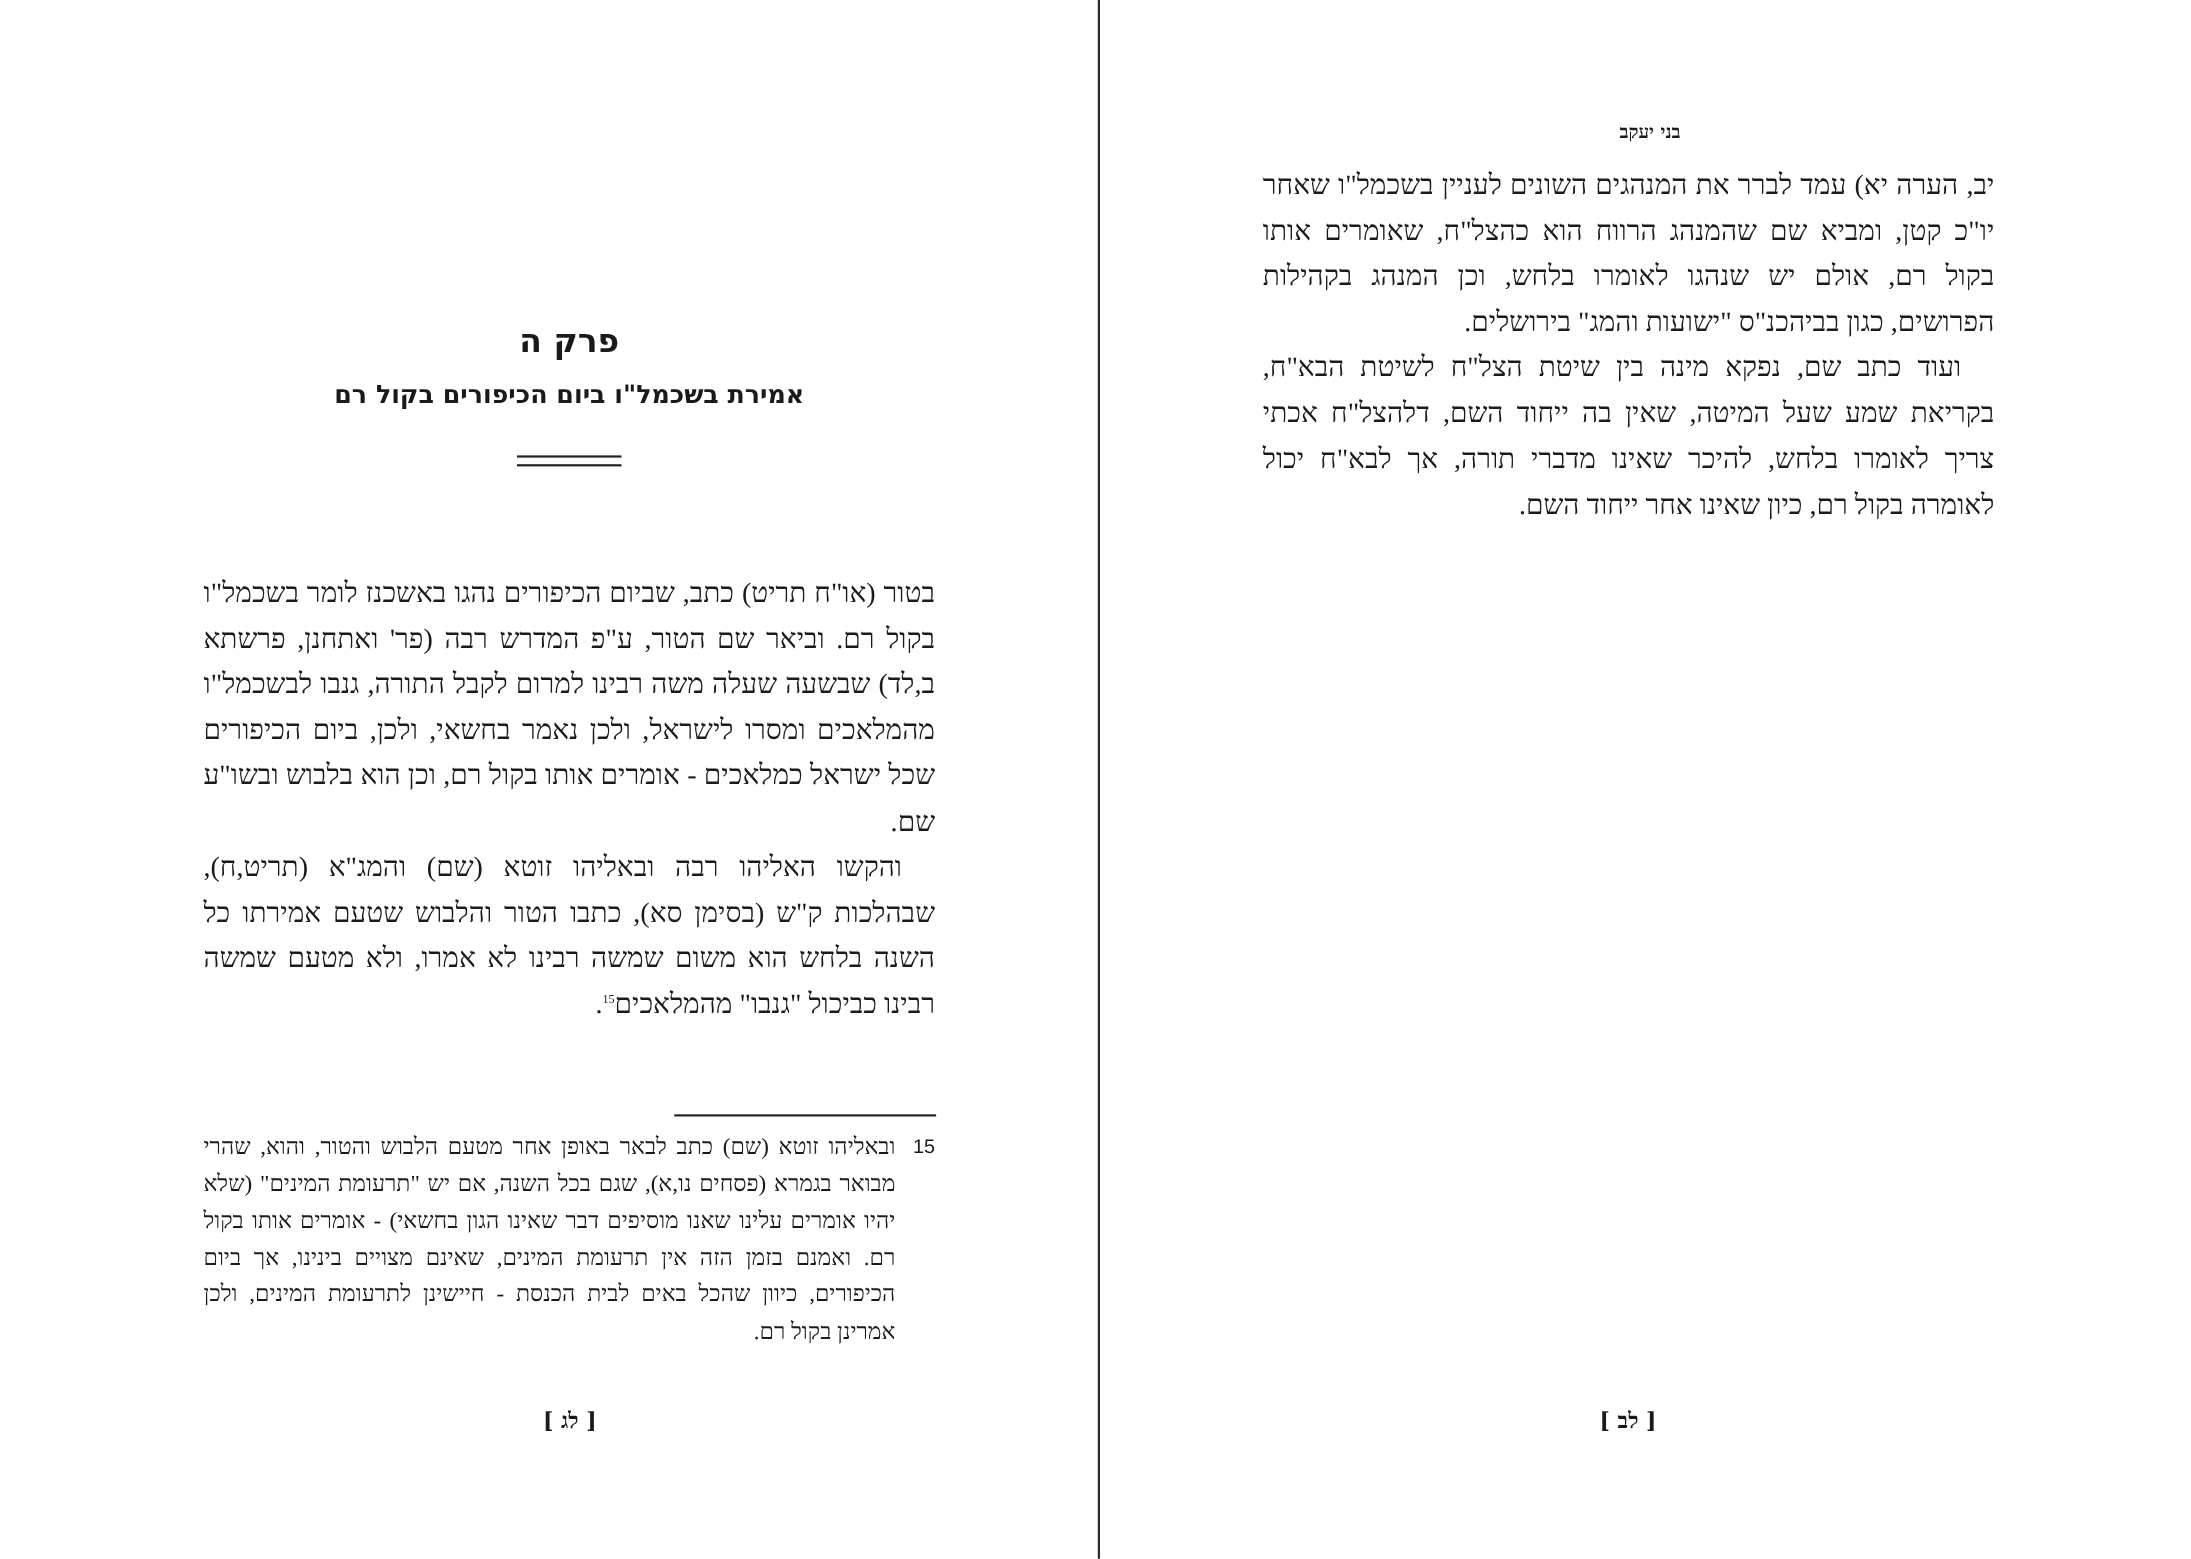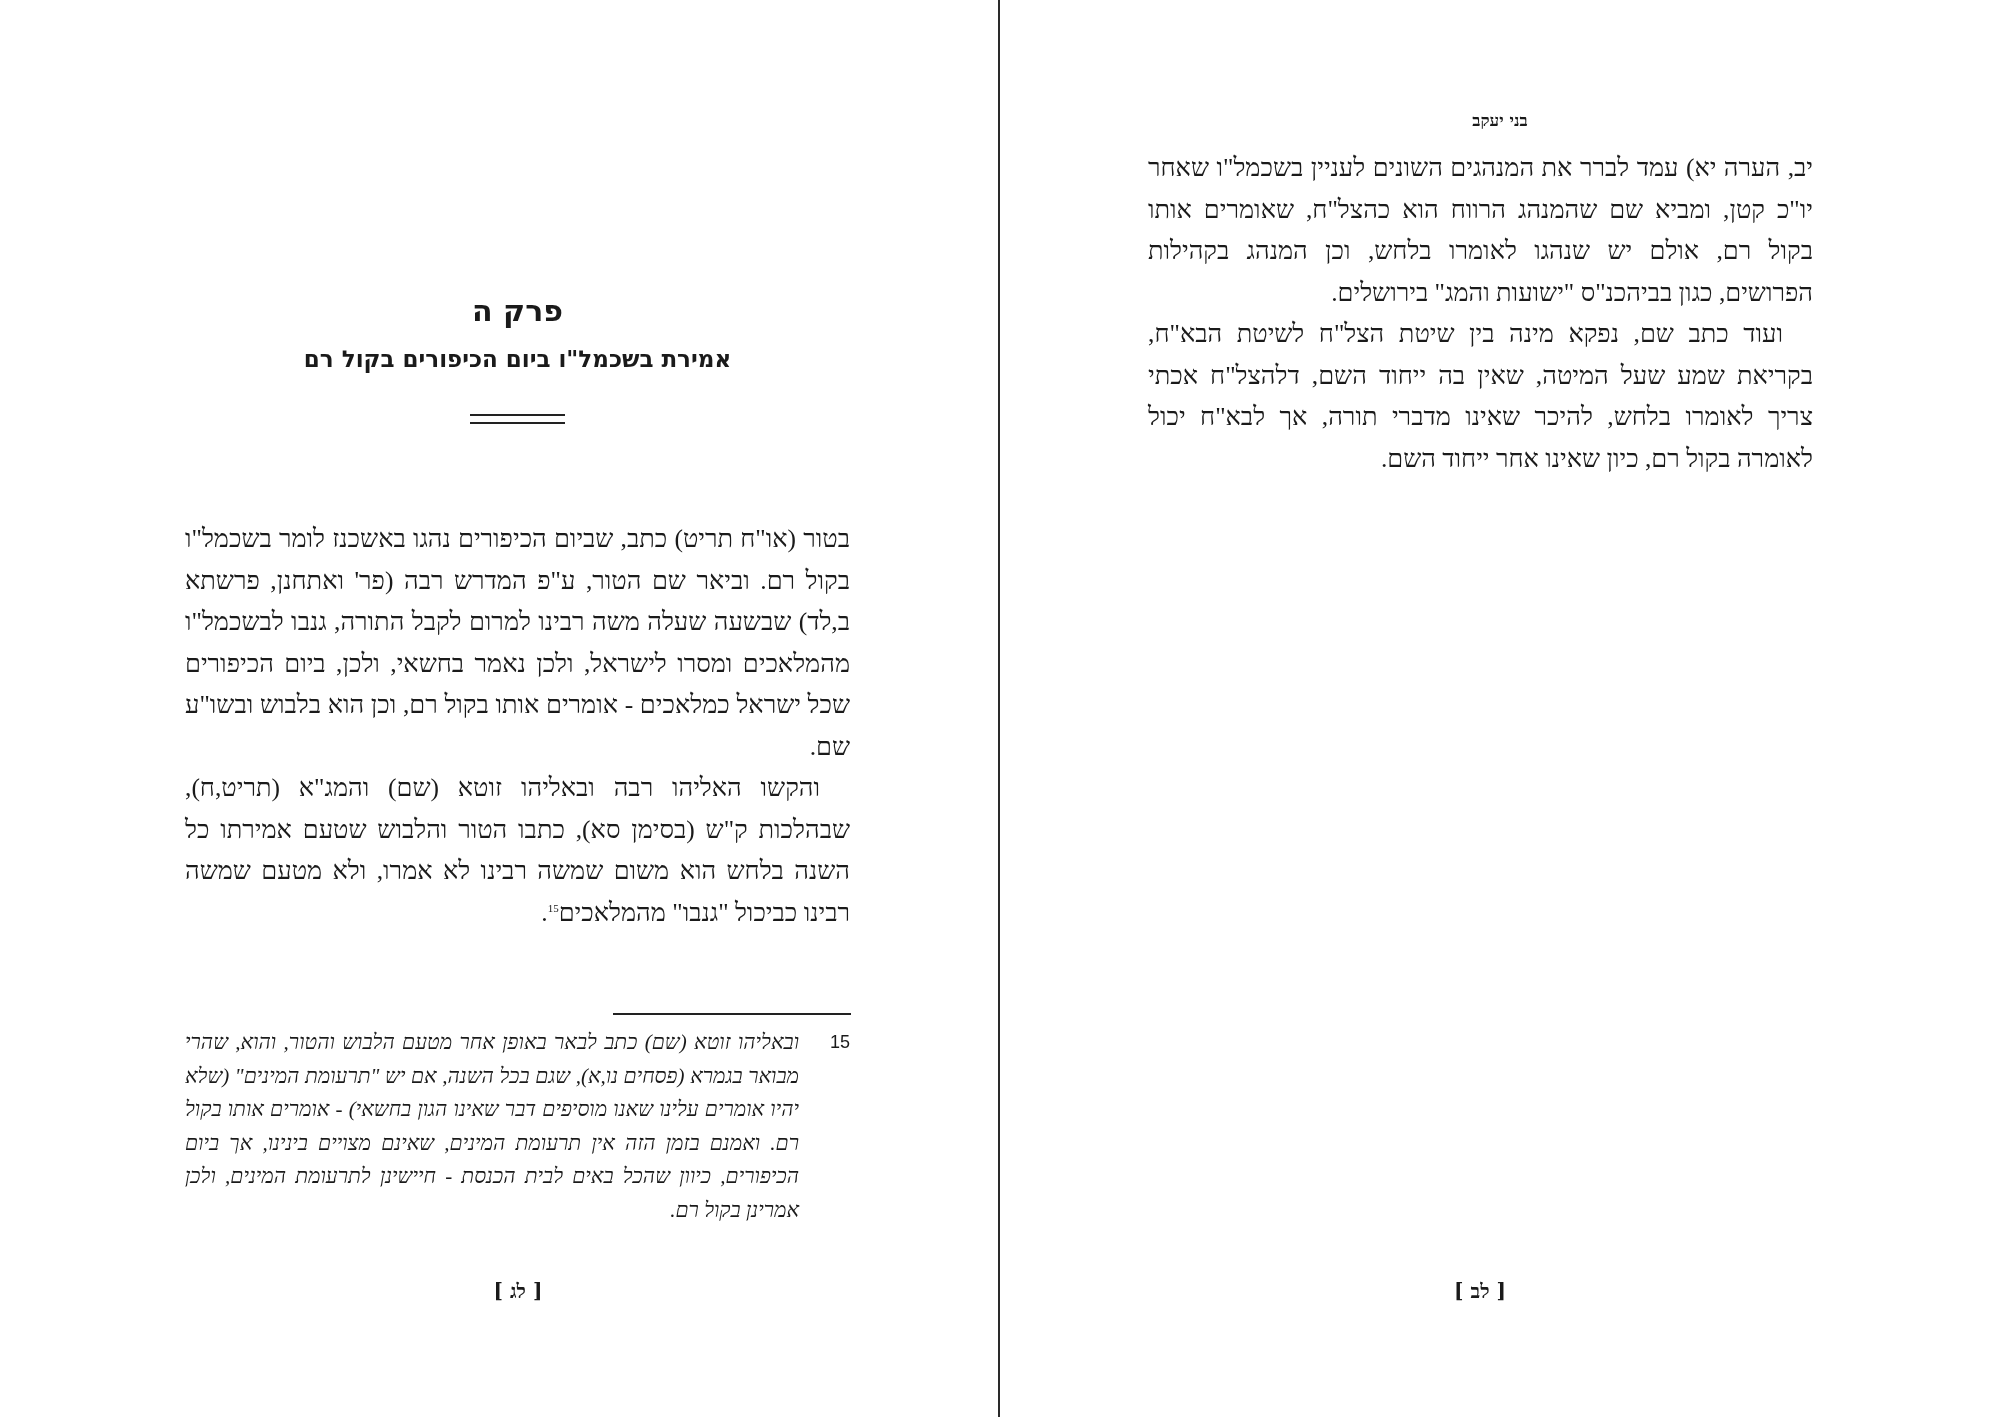--- a/index.html
+++ b/index.html
@@ -44,21 +44,21 @@
 
   .fn-rule { position: absolute; left: 613px; width: 238px; top: 1013px; height: 0; border-top: 2px solid #222; }
   .footnote {
     position: absolute; left: 185px; width: 665px; top: 1026px; direction: rtl;
     font-family: "Liberation Serif", "DejaVu Serif", serif; font-size: 21px; line-height: 33.5px;
   }
   .fn-num {
     position: absolute; right: 0; top: 0; width: 30px; text-align: right;
     font-family: "Liberation Sans", sans-serif; font-size: 18px; direction: ltr;
   }
-  .fn-text { margin-right: 51px; text-align: justify; text-align-last: right; font-style: italic; }
+  .fn-text { margin-right: 36px; text-align: justify; text-align-last: right; }
 
   .folio { position: absolute; top: 1279px; width: 100px; text-align: center; font-family: "DejaVu Serif", serif; font-weight: bold; font-size: 20px; direction: rtl; }
   .folio-left { left: 468px; }
   .folio-right { left: 1430px; }
 </style>
 </head>
 <body>
 
 <div class="page page-left">
   <div class="chapter-num">פרק ה</div>

